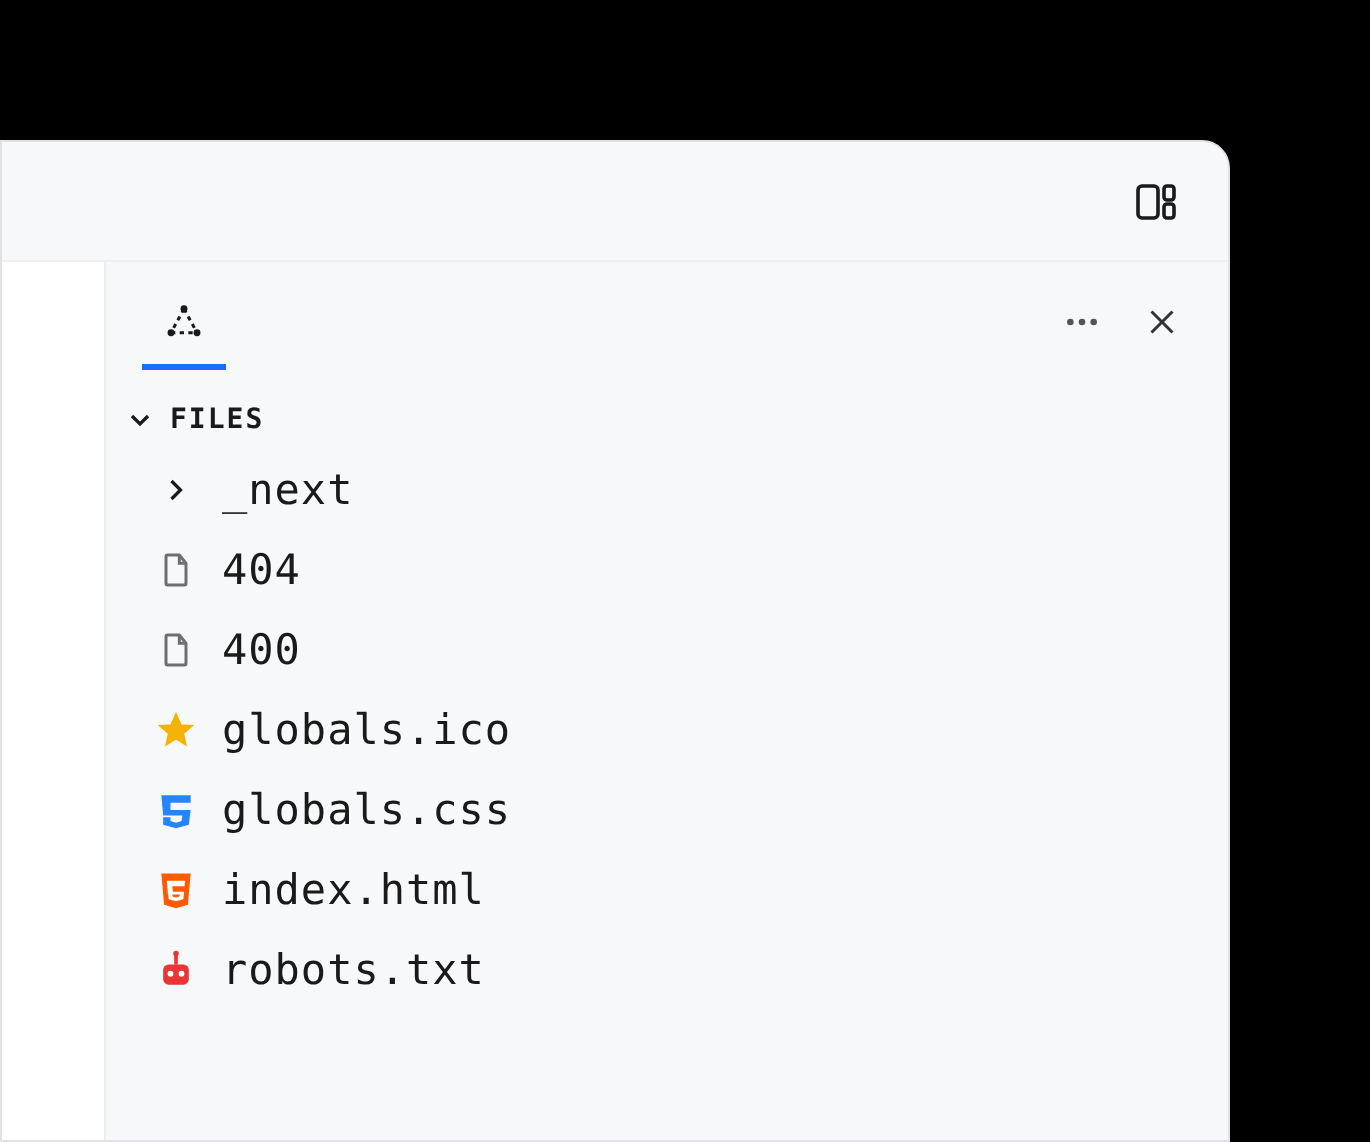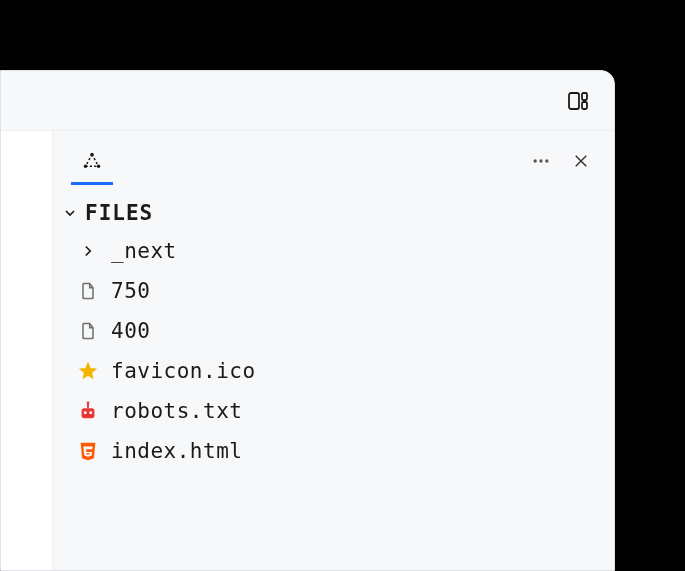--- a/index.html
+++ b/index.html
@@ -106,21 +106,21 @@
     .section-chevron {
       width: 18px;
       height: 18px;
       display: flex;
       align-items: center;
       justify-content: center;
     }
     .section-title {
       font-weight: 600;
       letter-spacing: 1px;
-      font-size: 21px;
+      font-size: 14px;
     }
     .tree-row {
       display: flex;
       align-items: center;
       height: 40px;
       padding-left: 24px;
       gap: 12px;
       cursor: pointer;
     }
     .tree-icon {
@@ -204,60 +204,68 @@
     </div>
 
 
     <div class="tree-row">
       <span class="tree-icon">
         <svg width="20" height="20" viewBox="0 0 24 24" fill="none" stroke="#6e6e6e" stroke-width="1.8">
           <path d="M14 3 H7 a1 1 0 0 0 -1 1 v16 a1 1 0 0 0 1 1 h10 a1 1 0 0 0 1 -1 V8 Z"></path>
           <polyline points="14 3 14 8 18 8"></polyline>
         </svg>
       </span>
-      <span class="tree-label">750</span>
+      <span class="tree-label">404</span>
     </div>
 
     <div class="tree-row">
       <span class="tree-icon">
         <svg width="20" height="20" viewBox="0 0 24 24" fill="none" stroke="#6e6e6e" stroke-width="1.8">
           <path d="M14 3 H7 a1 1 0 0 0 -1 1 v16 a1 1 0 0 0 1 1 h10 a1 1 0 0 0 1 -1 V8 Z"></path>
           <polyline points="14 3 14 8 18 8"></polyline>
         </svg>
       </span>
       <span class="tree-label">400</span>
     </div>
 
     <div class="tree-row">
       <span class="tree-icon">
         <svg width="22" height="22" viewBox="0 0 24 24" fill="#f5b300">
           <polygon points="12 2 15 9 22 9.3 16.5 14 18 21 12 17.3 6 21 7.5 14 2 9.3 9 9"></polygon>
         </svg>
       </span>
-      <span class="tree-label">favicon.ico</span>
-    </div>
-
+      <span class="tree-label">globals.ico</span>
+    </div>
+
+    <div class="tree-row">
+      <span class="tree-icon">
+        <svg width="22" height="22" viewBox="0 0 24 24" fill="#2684ff">
+          <path d="M4 4 L20 4 L20 8 L9 8 L9 12 L20 12 L19 20 L12 22 L5 20 L5 16 L9 16 L9 18 L12 19 L15 18 L15.5 15 L5 15 Z"></path>
+        </svg>
+      </span>
+      <span class="tree-label">globals.css</span>
+    </div>
+
+    <div class="tree-row">
+      <span class="tree-icon">
+        <svg width="22" height="22" viewBox="0 0 24 24" fill="#ff5a00">
+          <path d="M4 3 L20 3 L18.5 20 L12 22 L5.5 20 Z"></path>
+          <path d="M7 7 L17 7 L16.7 10 L10 10 L10.3 13 L16.4 13 L16 17 L12 18.2 L8 17 L7.8 14.5 L10 14.5 L10.1 15.6 L12 16.1 L13.9 15.6 L14.1 14.5 L7.6 14.5 Z" fill="#ffffff"></path>
+        </svg>
+      </span>
+      <span class="tree-label">index.html</span>
+    </div>
 
     <div class="tree-row">
       <span class="tree-icon">
         <svg width="22" height="22" viewBox="0 0 24 24" fill="#e83535">
           <rect x="5" y="9" width="14" height="11" rx="3"></rect>
           <circle cx="9" cy="14" r="1.6" fill="#ffffff"></circle>
           <circle cx="15" cy="14" r="1.6" fill="#ffffff"></circle>
           <line x1="12" y1="3" x2="12" y2="9" stroke="#e83535" stroke-width="2"></line>
           <circle cx="12" cy="3" r="1.5"></circle>
         </svg>
       </span>
       <span class="tree-label">robots.txt</span>
     </div>
 
-    <div class="tree-row">
-      <span class="tree-icon">
-        <svg width="22" height="22" viewBox="0 0 24 24" fill="#ff5a00">
-          <path d="M4 3 L20 3 L18.5 20 L12 22 L5.5 20 Z"></path>
-          <path d="M7 7 L17 7 L16.7 10 L10 10 L10.3 13 L16.4 13 L16 17 L12 18.2 L8 17 L7.8 14.5 L10 14.5 L10.1 15.6 L12 16.1 L13.9 15.6 L14.1 14.5 L7.6 14.5 Z" fill="#ffffff"></path>
-        </svg>
-      </span>
-      <span class="tree-label">index.html</span>
-    </div>
-
   </div>
 </div>
 
 </body></html>

